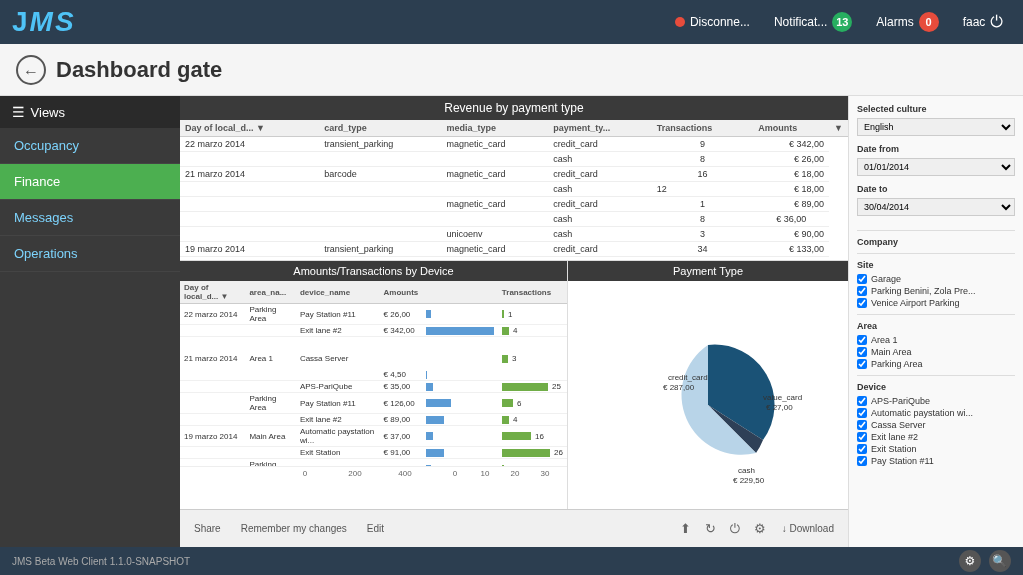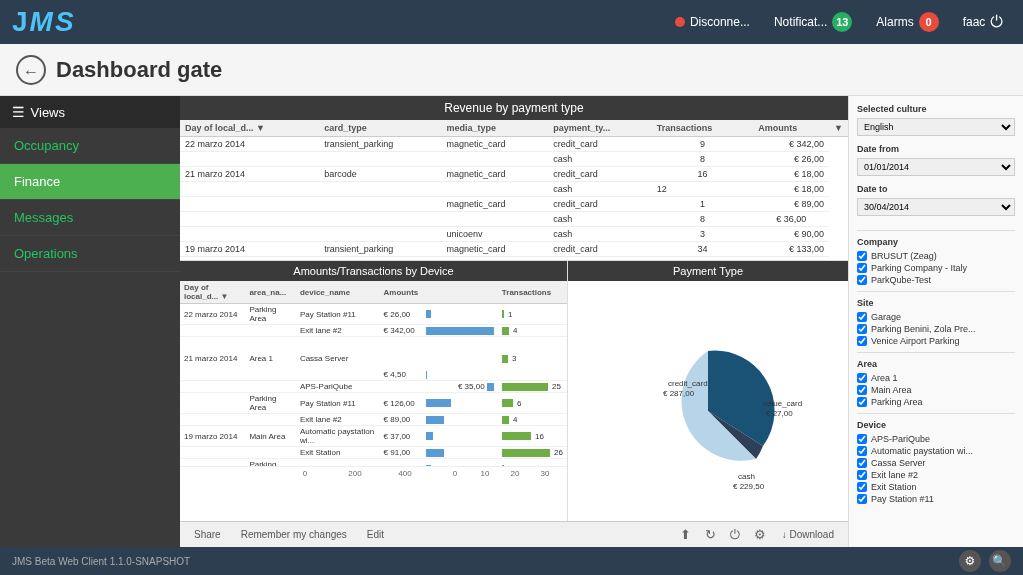--- a/index.html
+++ b/index.html
@@ -98,21 +98,21 @@
       color: white;
       padding: 8px 12px;
       font-size: 13px;
       display: flex;
       align-items: center;
       gap: 6px;
     }
     .hamburger { font-size: 14px; }
     .sidebar-item {
       padding: 10px 14px;
-      color: #22c55e;
+      color: #7dd3fc;
       cursor: pointer;
       border-bottom: 1px solid #444;
       font-size: 13px;
     }
     .sidebar-item.active { background: #4caf50; color: white; }
 
     
     #center {
       flex: 1;
       overflow: hidden;
@@ -245,21 +245,21 @@
     }
     .checkbox-item input { width: 10px; height: 10px; }
     .panel-divider {
       border: none;
       border-top: 1px solid #ddd;
       margin: 6px 0;
     }
 
     
     #footer-toolbar {
-      height: 26px;
+      height: 38px;
       background: #f0f0f0;
       border-top: 1px solid #ccc;
       display: flex;
       align-items: center;
       padding: 0 8px;
       gap: 8px;
       font-size: 10px;
     }
     .toolbar-btn {
       cursor: pointer;
@@ -538,21 +538,21 @@
       </td>
       <td style="white-space:nowrap;">
         <span class="bar-trans" style="width:6px;"></span>
         <span style="font-size:8px; margin-left:2px;">3</span>
       </td>
     </tr>
                 <tr>
       <td></td>
       <td></td>
       <td>APS-PariQube</td>
-      <td style="white-space:nowrap;text-align:right;">
+      <td style="white-space:nowrap;">
         <span style="display:inline-block;min-width:40px;font-size:8px;">€ 35,00</span>
         <span class="bar-amount" style="width:7px;"></span>
       </td>
       <td style="white-space:nowrap;">
         <span class="bar-trans" style="width:46px;"></span>
         <span style="font-size:8px; margin-left:2px;">25</span>
       </td>
     </tr>
                 <tr>
       <td></td>
@@ -698,34 +698,20 @@
     </select>
 
     <div class="panel-section-title">Date to</div>
     <select class="panel-input">
       <option>30/04/2014</option>
     </select>
 
     <hr class="panel-divider">
 
     <div class="panel-section-title">Company</div>
-    <div>
-      <div class="checkbox-item">
-        <input type="checkbox" checked="" style="">
-        <span>BRUSUT (Zeag)</span>
-      </div>
-      <div class="checkbox-item">
-        <input type="checkbox" checked="" style="">
-        <span>Parking Company - Italy</span>
-      </div>
-      <div class="checkbox-item">
-        <input type="checkbox" checked="" style="">
-        <span>ParkQube-Test</span>
-      </div>
-    </div>
 
     <hr class="panel-divider">
 
     <div class="panel-section-title">Site</div>
     <div>
       <div class="checkbox-item">
         <input type="checkbox" checked="" style="">
         <span>Garage</span>
       </div>
       <div class="checkbox-item">

